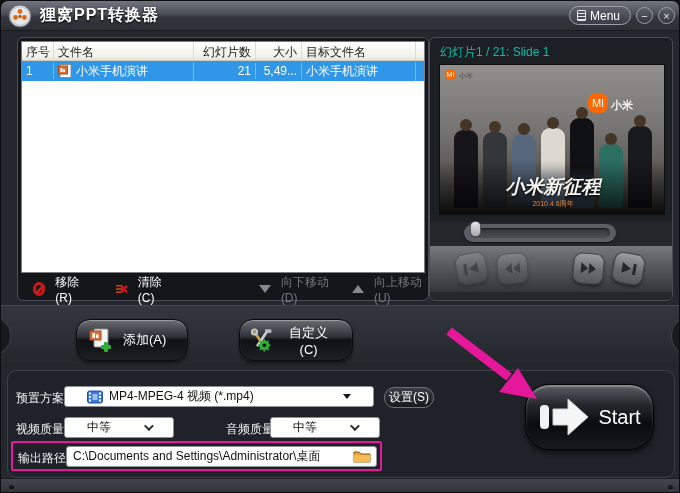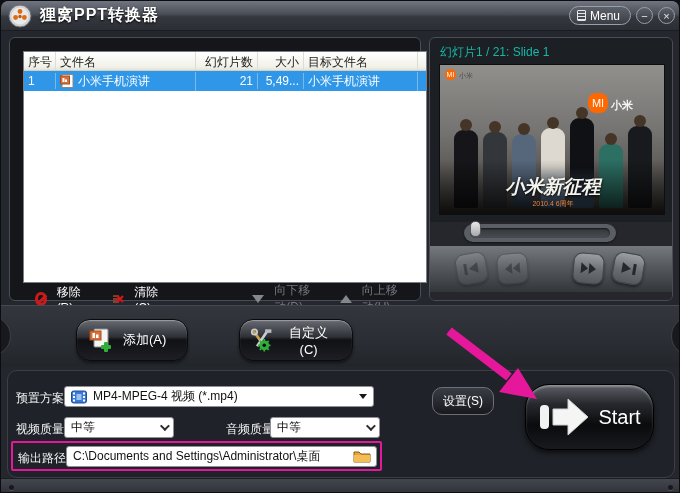--- a/index.html
+++ b/index.html
@@ -14,22 +14,22 @@
   .apptitle { color:#fff; font-size:16px; font-weight:bold; text-shadow:0 1px 2px #000; letter-spacing:1px; }
   .tb-right { position:absolute; right:6px; top:5px; display:flex; align-items:center; gap:5px; }
   .menu-btn { height:19px; padding:0 10px 0 7px; border-radius:10px; border:1px solid #9aa0a8;
     background:linear-gradient(180deg,#5d616a,#3a3d44); color:#fff; font-size:12px; display:flex; align-items:center; gap:4px; cursor:pointer; }
   .menu-ic { width:9px; height:11px; border:1px solid #e5e7ea; border-radius:1px;
     background:repeating-linear-gradient(180deg,transparent 0 2px,#e5e7ea 2px 3px); display:inline-block; }
   .circ { width:17px; height:17px; border-radius:50%; border:1px solid #9aa0a8;
     background:linear-gradient(180deg,#5d616a,#33363c); color:#e8eaee; font-size:11px; line-height:14px; text-align:center; cursor:pointer; }
 
   
-  .left-panel { position:absolute; left:8px; top:36px; width:412px; height:264px;
-    background:#14161a; border:1px solid #4a4d54; border-radius:6px; padding:13px; }
+  .left-panel { position:absolute; left:16px; top:36px; width:412px; height:264px;
+    background:#14161a; border:1px solid #4a4d54; border-radius:6px; padding:3px; }
   .grid { background:#fff; width:404px; height:232px; overflow:hidden; border:1px solid #7a7d83; }
   .g-head { display:flex; height:19px; background:linear-gradient(180deg,#ffffff,#f2f2ea 80%,#e4e4da);
     border-bottom:1px solid #cfcfc4; font-size:12px; color:#1c1c1c; }
   .g-head .c { padding:2px 4px; border-right:1px solid #ddddd2; overflow:hidden; white-space:nowrap; }
   .g-row { display:flex; height:20px; background:#2f96e8; color:#fff; font-size:12px; align-items:center; }
   .g-row .c { padding:1px 4px; border-right:1px solid rgba(255,255,255,.35); overflow:hidden; white-space:nowrap; display:flex; align-items:center; gap:4px; }
   .c0{width:32px;} .c1{width:140px;} .c2{width:62px; justify-content:flex-end; }
   .c3{width:46px; justify-content:flex-end; text-align:right;} .c4{width:114px;}
   .g-head .c2,.g-head .c3{ text-align:right; }
   .ppt-ico { width:14px; height:14px; flex:0 0 14px; }
@@ -86,26 +86,26 @@
     box-shadow:inset 0 1px 1px rgba(255,255,255,.35), 0 2px 3px rgba(0,0,0,.5);
     color:#fff; font-size:13px; display:flex; align-items:center; gap:10px; padding:0 18px 0 10px; cursor:pointer; }
   .btn-add { left:75px; width:112px; } .btn-custom { left:238px; width:114px; }
   .big-btn svg { width:26px; height:26px; }
 
   
   .bottom-panel { position:absolute; left:6px; top:369px; width:668px; height:108px;
     background:#1f2228; border:1px solid #3c3f46; border-radius:10px; }
   .f-label { position:absolute; color:#f2f3f5; font-size:12px; }
   .dd { position:absolute; background:#fff; border:1px solid #8d9097; border-radius:3px; height:21px;
-    display:flex; align-items:center; font-size:12px; color:#111; padding:0 6px; cursor:pointer; }
+    display:flex; align-items:center; font-size:12px; color:#111; padding:0 22px; cursor:pointer; }
   .dd .caret { margin-left:auto; width:0; height:0; border-left:4px solid transparent; border-right:4px solid transparent; border-top:5px solid #16181c; }
   .dd .chev { margin-left:auto; width:7px; height:7px; border-right:2px solid #2b2d31; border-bottom:2px solid #2b2d31; transform:rotate(45deg) translateY(-2px); }
   .film-ico { width:16px; height:14px; margin-right:6px; flex:0 0 16px; }
-  .sm-btn { position:absolute; height:28px; border-radius:10px; border:1px solid #6b6f77;
-    background:linear-gradient(180deg,#393c43,#17191d); color:#fff; font-size:12px; padding:0 10px; cursor:pointer;margin-left:48px; }
+  .sm-btn { position:absolute; height:21px; border-radius:10px; border:1px solid #6b6f77;
+    background:linear-gradient(180deg,#393c43,#17191d); color:#fff; font-size:12px; padding:0 4px; cursor:pointer; }
   .out-group { position:absolute; left:3px; top:70px; width:371px; height:30px; border:2px solid #e5189c; border-radius:2px; }
   .out-input { position:absolute; left:53px; top:3px; width:311px; height:21px; border:1px solid #8d9097; border-radius:3px;
     font-size:12px; color:#111; padding:0 24px 0 6px; font-family:"Liberation Sans", sans-serif; background:#fff; }
   .folder-btn { position:absolute; right:9px; top:5px; width:18px; height:16px; cursor:pointer; background:none; border:none; padding:0; }
 
   .start-btn { position:absolute; left:517px; top:13px; width:129px; height:66px; border-radius:24px; border:1px solid #000;
     background:linear-gradient(180deg,#5c5f66 0%,#26282d 30%,#0a0b0d 62%,#181a1e 100%);
     box-shadow:inset 0 2px 2px rgba(255,255,255,.3), 0 3px 5px rgba(0,0,0,.6);
     color:#fff; font-size:20px; display:flex; align-items:center; justify-content:center; gap:8px; cursor:pointer; }
   .start-btn svg { width:52px; height:40px; }

